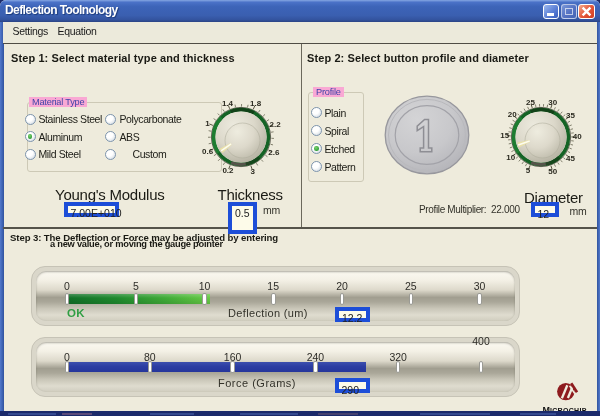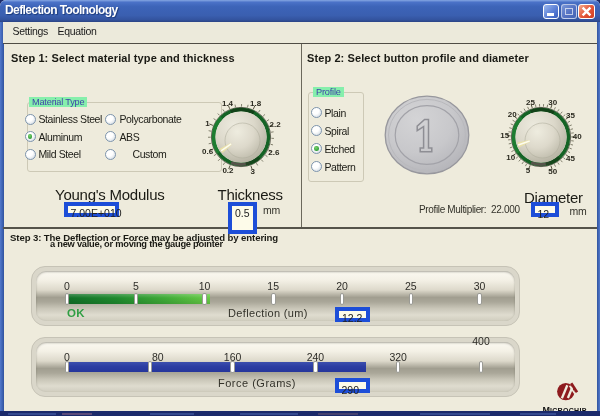--- a/index.html
+++ b/index.html
@@ -13,21 +13,21 @@
 #bclose{background:linear-gradient(135deg,#f6ab8d 0%,#e4593c 50%,#d03d20 100%);}
 #menubar{position:absolute;left:3px;top:21.5px;width:594px;height:21.5px;background:#eceadb;font-size:10.5px;letter-spacing:-0.3px;color:#1a1a1a;}
 #menubar span{position:absolute;top:3px;}
 #sep1{position:absolute;left:3px;top:43px;width:594px;height:1.3px;background:#4f4d45;}
 #vdiv{position:absolute;left:301px;top:44px;width:1px;height:184px;background:#6b685c;}
 #sep2{position:absolute;left:3px;top:227px;width:594px;height:2px;background:#55534a;}
 .bleft{position:absolute;left:0;top:6px;width:3.5px;height:405px;background:linear-gradient(90deg,#5379cc 0%,#3a5fae 70%,#31529c 100%);}
 .bright{position:absolute;left:596.5px;top:6px;width:3.5px;height:405px;background:linear-gradient(90deg,#31529c 0%,#3a5fae 30%,#5379cc 100%);}
 .hdr{position:absolute;font-size:11px;font-weight:bold;color:#1a1a14;white-space:nowrap;letter-spacing:0.1px;}
 .gbox{position:absolute;border:1px solid #cdc9b6;border-radius:3px;}
-.glabel{position:absolute;top:-6px;font-size:9.2px;letter-spacing:-0.2px;color:#4045a8;background:#86efac;padding:0 3px;white-space:nowrap;}
+.glabel{position:absolute;top:-6px;font-size:9.2px;letter-spacing:-0.2px;color:#4045a8;background:#f9a8d4;padding:0 3px;white-space:nowrap;}
 .radio{position:absolute;width:11px;height:11px;border-radius:50%;border:1px solid #7e95ad;background:radial-gradient(circle at 35% 30%,#ffffff 40%,#dfe5ea 75%,#c7d3dd 100%);box-sizing:border-box;}
 .radio.sel::after{content:"";position:absolute;left:2.2px;top:2.2px;width:4.6px;height:4.6px;border-radius:50%;background:radial-gradient(circle at 40% 35%,#7fd36e,#2f9e3a 70%,#1d7a28 100%);}
 .rlabel{position:absolute;font-size:10.5px;letter-spacing:-0.4px;color:#1c1c16;white-space:nowrap;}
 .blabel{position:absolute;font-size:15px;letter-spacing:-0.25px;font-weight:normal;color:#1a1a14;white-space:nowrap;}
 .tbox{position:absolute;border:4px solid #1d4ed8;background:#fdfbe9;font-size:10.5px;color:#222;box-sizing:border-box;padding:1.5px 0 0 3px;}
 .small{position:absolute;font-size:10.5px;letter-spacing:-0.2px;color:#33322a;white-space:nowrap;}
 .gauge{position:absolute;left:31px;width:489px;height:60px;border-radius:14px;background:#dad7ca;border:1px solid #c6c3b6;box-sizing:border-box;}
 .ginner{position:absolute;left:4px;top:4px;right:4px;bottom:4px;border-radius:10px;
  background:linear-gradient(180deg,#fbf9f1 0%,#f4f1e6 18%,#ddd9cb 38%,#a19e90 53%,#aaa799 62%,#c9c6b8 75%,#dfdccf 88%,#d0cdbf 100%);
  box-shadow:inset 0 1px 2px rgba(110,108,95,0.55);}
@@ -282,21 +282,21 @@
 <div id="ok">OK</div>
 <div class="small" style="left:228px;top:306.5px;font-size:11px;letter-spacing:0.35px;">Deflection (um)</div>
 <div class="tbox" style="left:335px;top:306.5px;width:35px;height:15px;">12.2</div>
 
 <div class="gauge" style="top:337px;">
     <div class="ginner"></div>
   </div>
 <div id="gbar2"></div>
 <div class="num" style="left:55.0px;top:351px;width:24px;">0</div>
 <div class="tick" style="left:64.8px;top:360.5px;"></div>
-<div class="num" style="left:137.8px;top:351px;width:24px;margin-left:8px;">80</div>
+<div class="num" style="left:137.8px;top:351px;width:24px;">80</div>
 <div class="tick" style="left:147.6px;top:360.5px;"></div>
 <div class="num" style="left:220.6px;top:351px;width:24px;">160</div>
 <div class="tick" style="left:230.3px;top:360.5px;"></div>
 <div class="num" style="left:303.4px;top:351px;width:24px;">240</div>
 <div class="tick" style="left:313.1px;top:360.5px;"></div>
 <div class="num" style="left:386.2px;top:351px;width:24px;">320</div>
 <div class="tick" style="left:395.9px;top:360.5px;"></div>
 <div class="num" style="left:469.0px;top:335px;width:24px;">400</div>
 <div class="tick" style="left:478.7px;top:360.5px;"></div>
 <div class="small" style="left:218px;top:377px;font-size:11px;letter-spacing:0.5px;">Force (Grams)</div>

